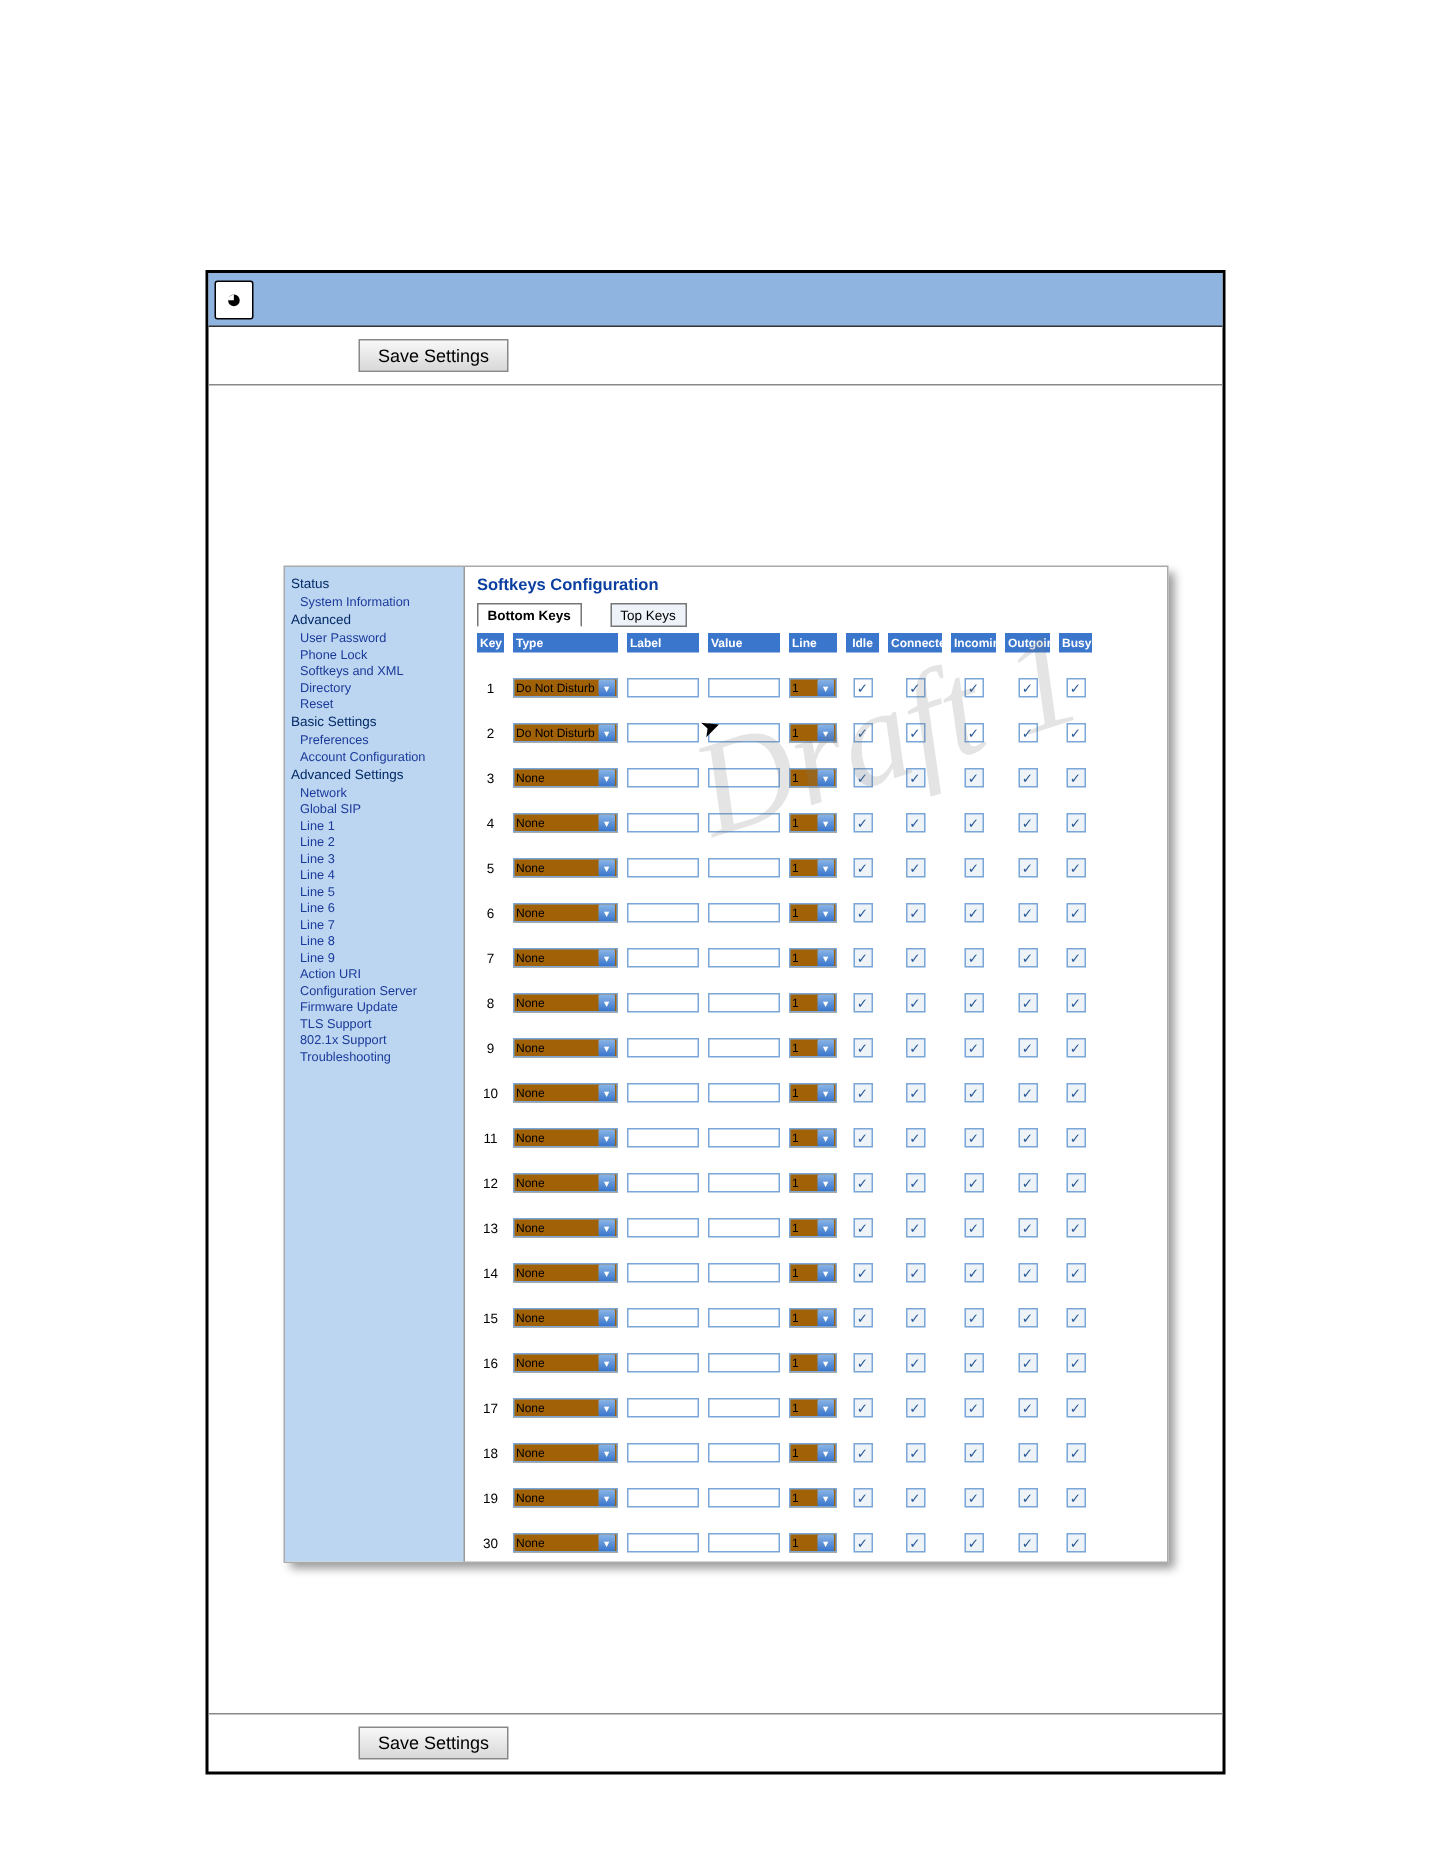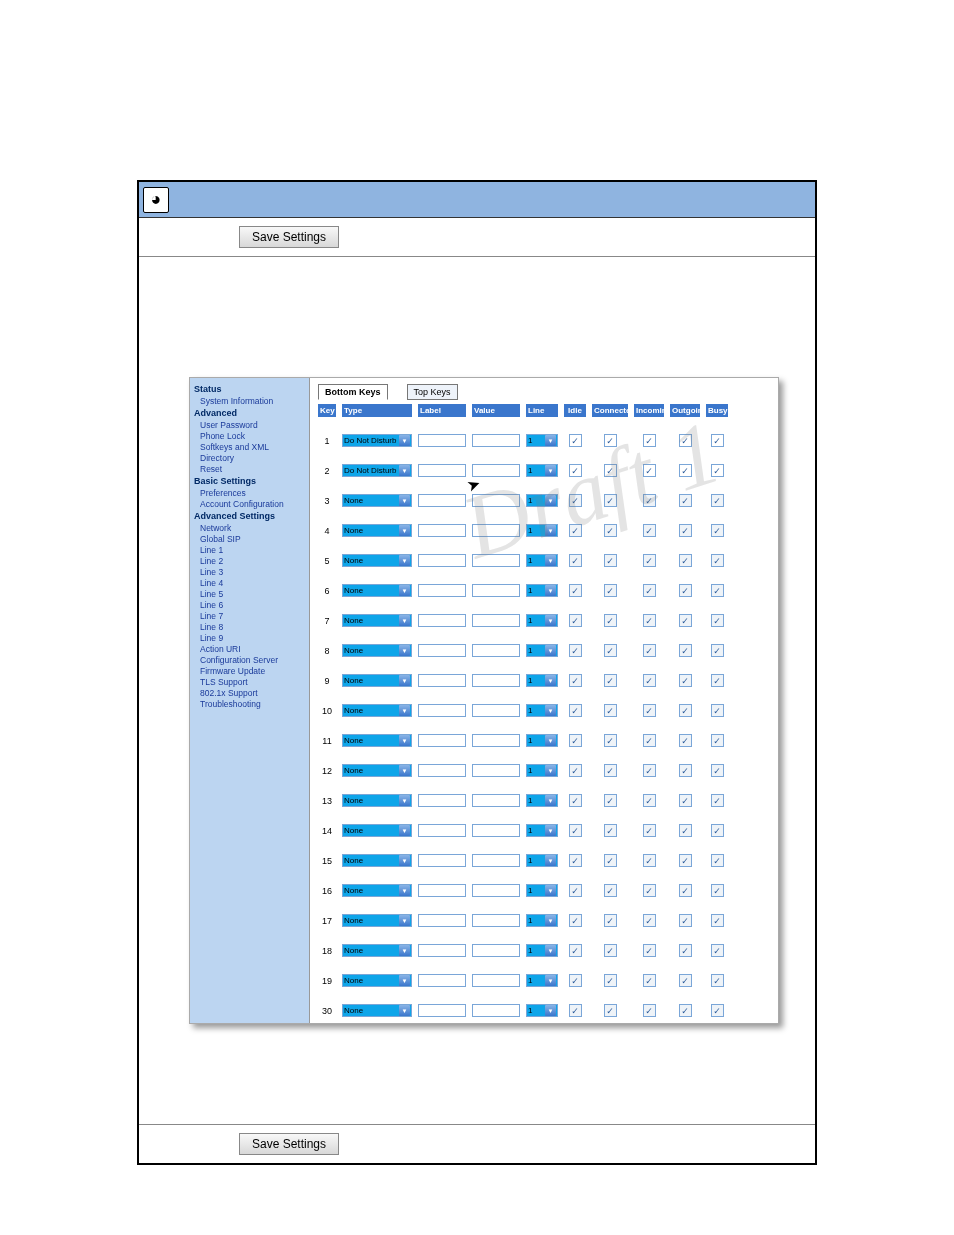--- a/index.html
+++ b/index.html
@@ -7,34 +7,34 @@
   .outer-frame { border: 2px solid #000; width: 680px; margin: 140px auto 0; }
   .top-blue-bar { background: #8fb4e0; height: 36px; border-bottom: 1px solid #333; display: flex; align-items: center; padding-left: 4px; }
   .globe-box { width: 26px; height: 26px; background: #fff; border: 1px solid #000; display: flex; align-items: center; justify-content: center; border-radius: 2px; }
   .globe-icon { font-size: 18px; font-weight: bold; }
   .save-row { padding: 8px 0 8px 100px; border-bottom: 1px solid #888; }
   .save-btn { background: linear-gradient(#f8f8f8,#d8d8d8); border: 1px solid #888; padding: 3px 12px; font-size: 12px; cursor: pointer; }
   .spacer-section { height: 120px; border-bottom: none; }
   .app-wrap { padding: 0 0 20px 50px; }
   .app-box { width: 590px; border: 1px solid #aaa; box-shadow: 4px 4px 6px rgba(0,0,0,0.4); background: #fff; display: flex; font-size: 9px; }
   .sidebar { width: 120px; background: #bcd5f1; border-right: 1px solid #999; padding: 4px 4px; }
-  .side-head { font-weight: bold; color: #063; font-size: 9px; color: #022a66; margin: 2px 0; }
+  .side-head { font-weight: normal; color: #063; font-size: 9px; color: #022a66; margin: 2px 0; }
   .side-head.dark { color: #022a66; }
   .side-link { color: #1a3a9a; margin: 1px 0 1px 6px; font-size: 8.5px; cursor: pointer; }
   .main-pane { flex: 1; padding: 6px 8px; position: relative; }
   .pane-title { color: #0b3fa0; font-weight: bold; font-size: 11px; margin-bottom: 6px; }
   .tabs { display: flex; margin-bottom: 4px; gap: 20px; }
   .tab { border: 1px solid #777; padding: 2px 6px; font-size: 9px; background: #eef3fa; cursor: pointer; }
   .tab.active { background: #fff; border-bottom: 1px solid #fff; font-weight: bold; }
   .tab + .tab { margin-left: -1px; }
   .grid { display: grid; grid-template-columns: 18px 70px 48px 48px 32px 22px 36px 30px 30px 22px; gap: 17px 6px; align-items: center; }
   .grid-header { background: #3a76cc; color: #fff; font-weight: bold; font-size: 8px; padding: 2px 2px; text-align: left; }
   .grid-header.center { text-align: center; }
   .key-num { font-size: 9px; text-align: center; }
-  .sel { width: 100%; font-size: 8px; border: 1px solid #7aa6d8; background: #0ea5e9; display: flex; align-items: center; justify-content: space-between; padding: 0 1px; height: 13px; }
+  .sel { width: 100%; font-size: 8px; border: 1px solid #7aa6d8; background: #a16207; display: flex; align-items: center; justify-content: space-between; padding: 0 1px; height: 13px; }
   .sel-txt { overflow: hidden; white-space: nowrap; flex: 1; }
   .sel-arr { width: 11px; height: 11px; background: linear-gradient(#89b4e6,#3a76cc); display: flex; align-items: center; justify-content: center; color: #fff; font-size: 7px; border-radius: 1px; }
   .txt-in { width: 100%; height: 13px; border: 1px solid #7aa6d8; font-size: 8px; background: #fff; }
   .chk { width: 13px; height: 13px; border: 1px solid #7aa6d8; background: #eef3f8; display: flex; align-items: center; justify-content: center; font-size: 9px; color: #2a5a9a; margin: 0 auto; }
   .chk.active { background: #fff; }
   .arrow-ptr { position: absolute; left: 157px; top: 97px; font-size: 16px; color: #000; transform: rotate(-20deg); }
   .watermark { position: absolute; left: 150px; top: 60px; font-size: 90px; color: rgba(120,120,120,0.2); transform: rotate(-18deg); font-family: Georgia, serif; font-style: italic; pointer-events: none; }
   .bottom-spacer { height: 80px; }
   .save-row.bottom { border-top: 1px solid #888; border-bottom: none; }
 </style>
@@ -85,20 +85,21 @@
         <div class="side-link">Action URI</div>
         <div class="side-link">Configuration Server</div>
         <div class="side-link">Firmware Update</div>
         <div class="side-link">TLS Support</div>
         <div class="side-link">802.1x Support</div>
         <div class="side-link">Troubleshooting</div>
       </div>
 
       <div class="main-pane">
         <div class="watermark">Draft 1</div>
+        <div class="pane-title">Softkeys Configuration</div>
         <div class="tabs">
           <div class="tab active">Bottom Keys</div>
           <div class="tab">Top Keys</div>
         </div>
 
         <div class="grid" id="grid">
           <div class="grid-header">Key</div>
           <div class="grid-header">Type</div>
           <div class="grid-header">Label</div>
           <div class="grid-header">Value</div>

